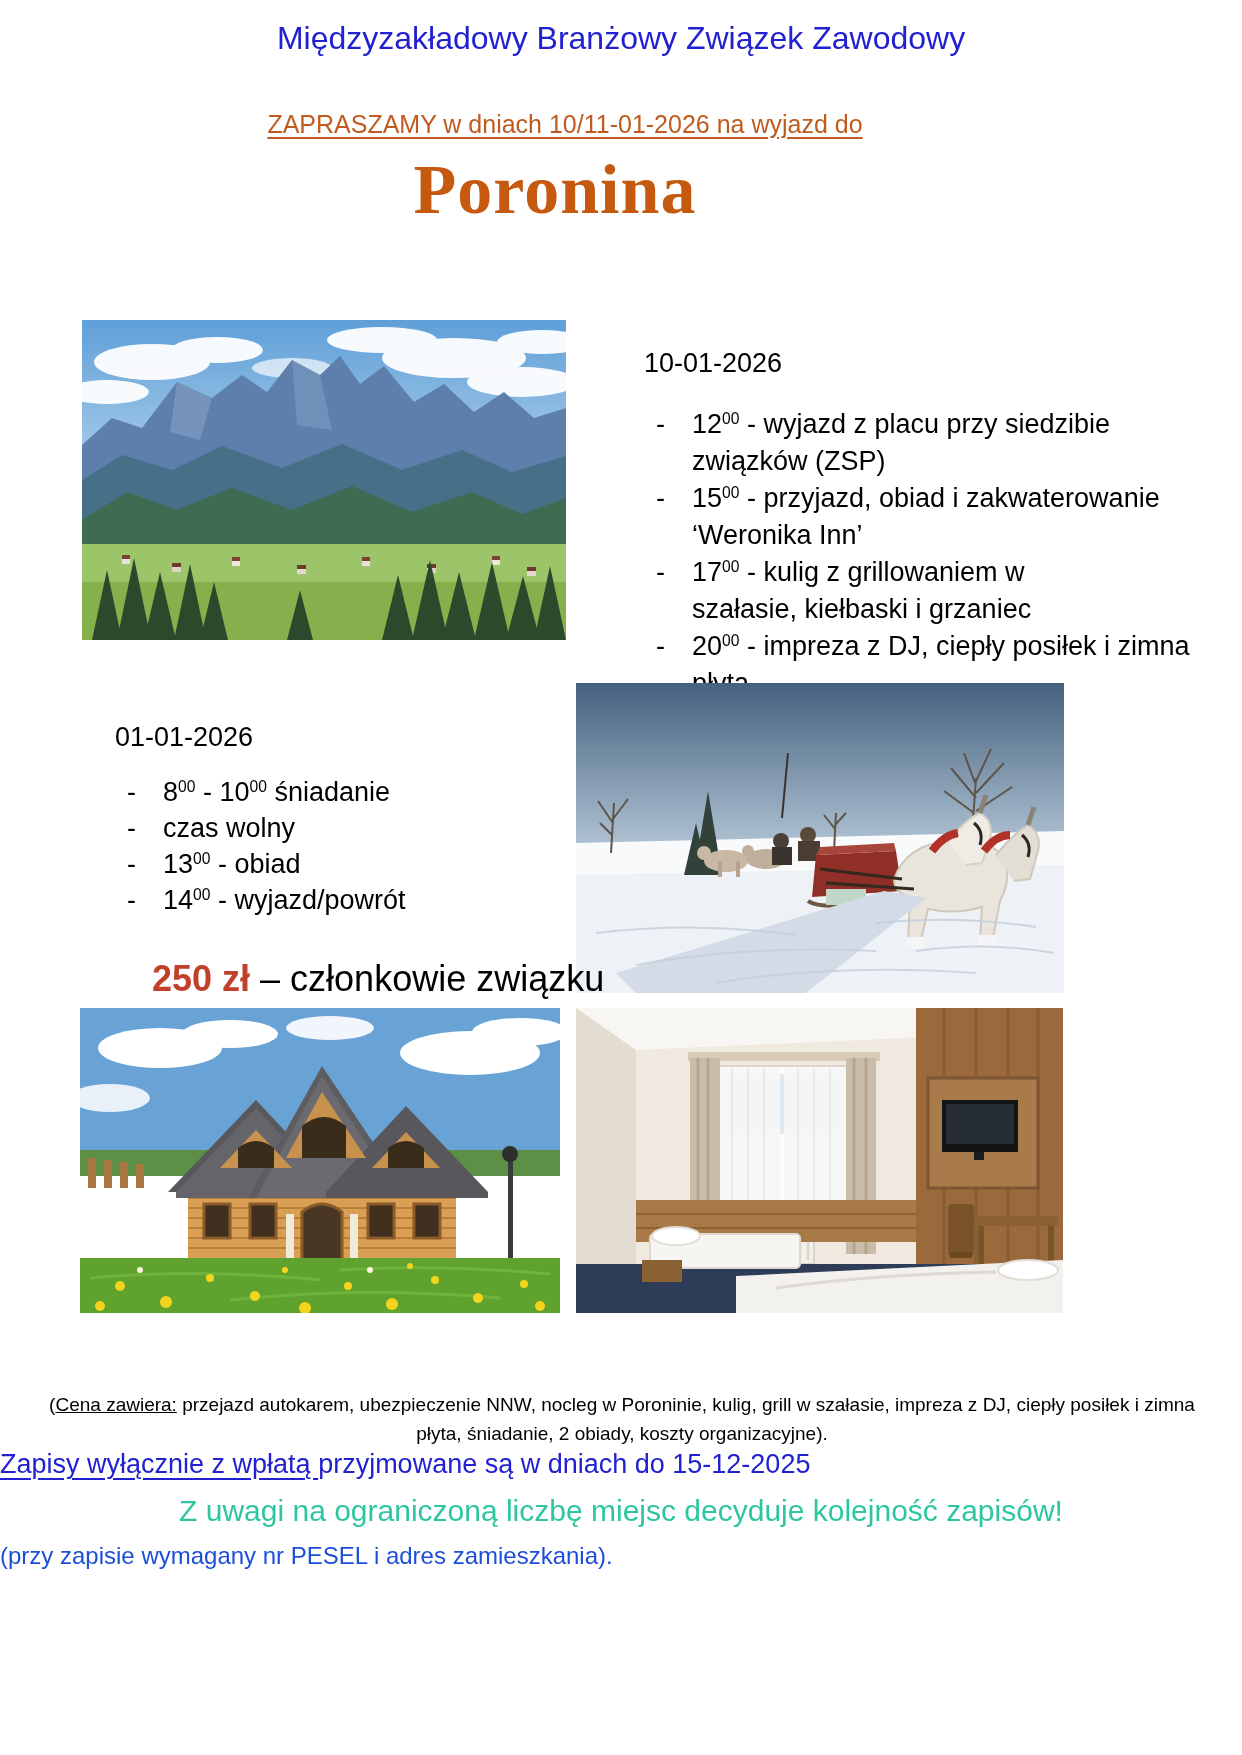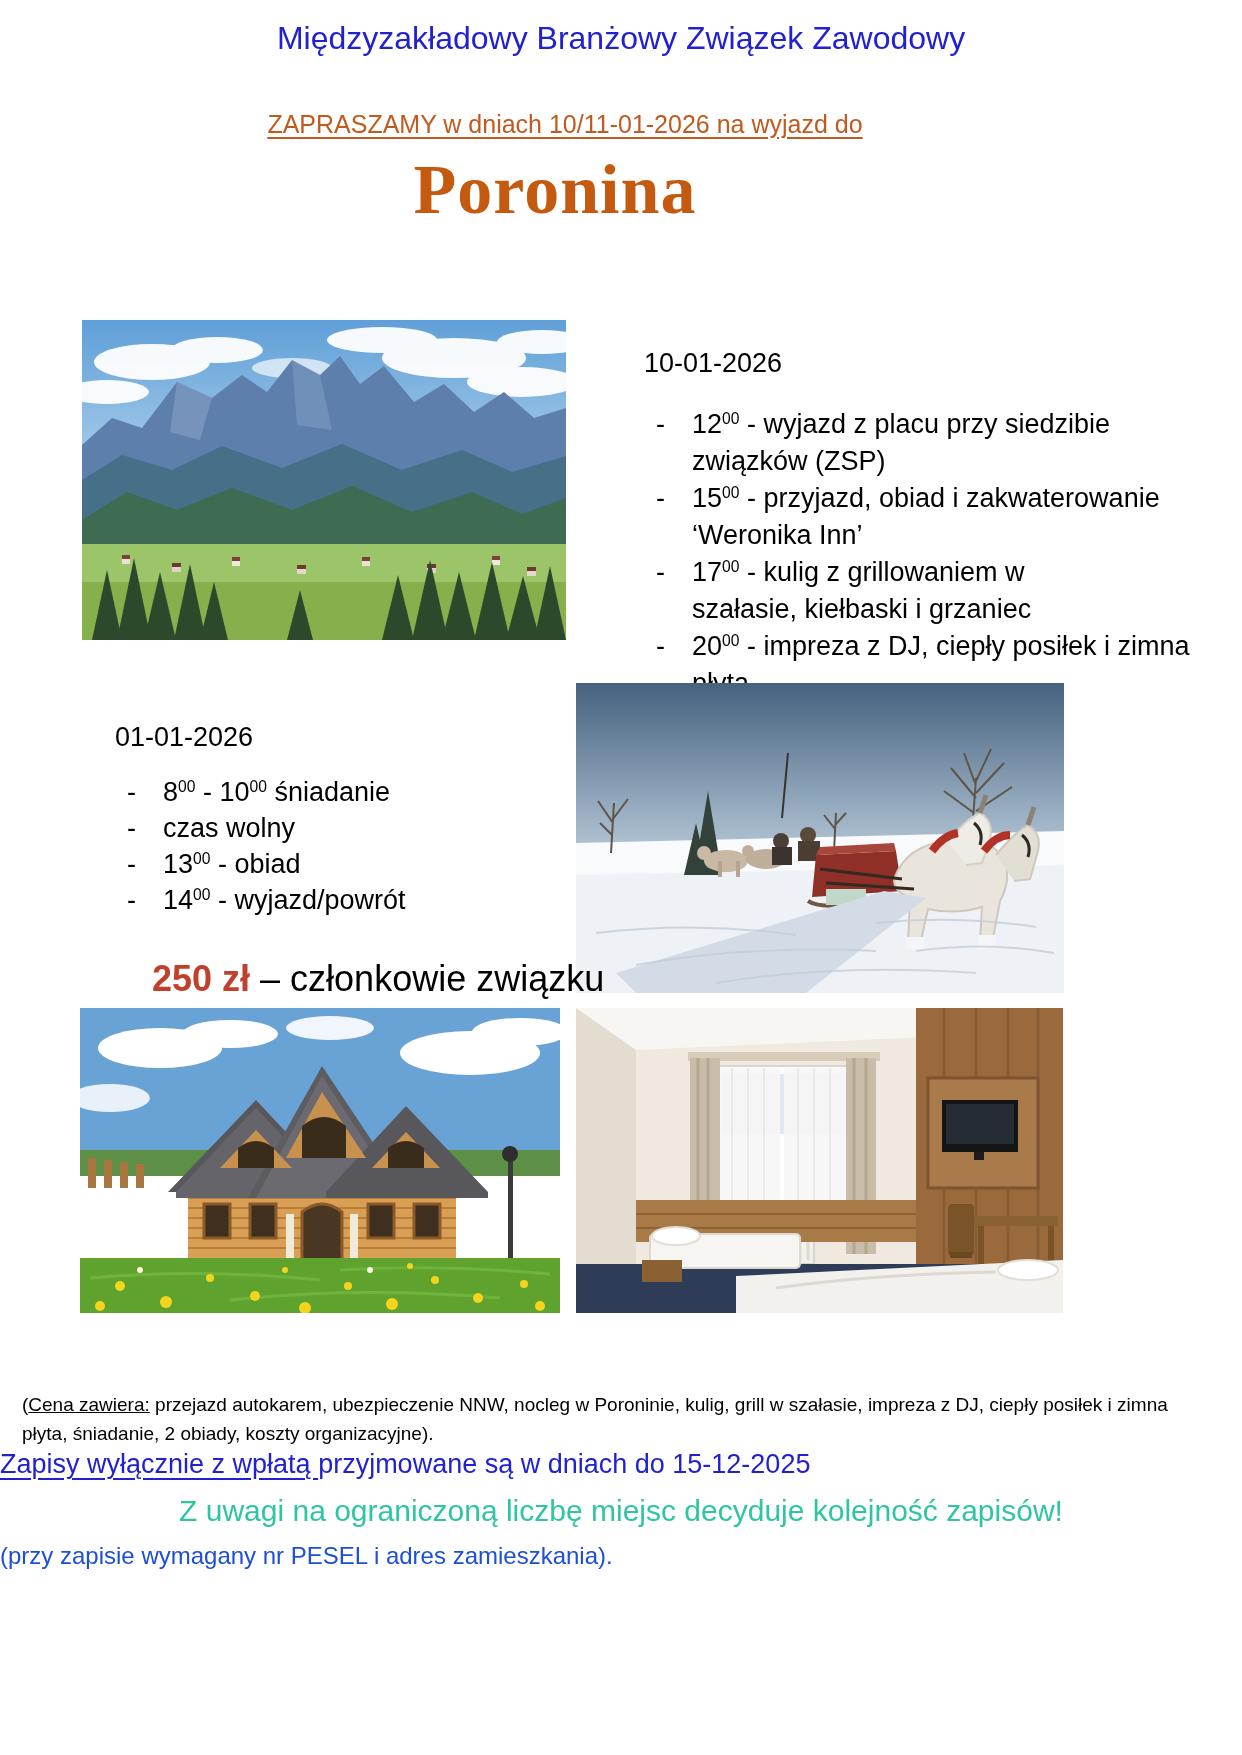--- a/index.html
+++ b/index.html
@@ -37,21 +37,21 @@
   .day2 .row{line-height:36px;}
   .list{padding-left:12px;}
   .row{display:flex;}
   .row .dash{width:36px;flex:0 0 36px;}
   .row .content{flex:1;}
 
   .price{position:absolute;left:152px;top:958px;font-size:36px;}
   .price .amount{color:var(--price-red);font-weight:700;}
 
   .fineprint{position:absolute;left:22px;top:1390px;width:1200px;
-             font-size:19px;line-height:29px;color:#000;}
+             font-size:19px;line-height:29px;color:#000;text-align:center;}
   .signup{position:absolute;top:1449px;left:0;width:1242px;
           color:var(--signup-blue);font-size:27px;}
   .signup .u{text-underline-offset:5px;}
   .urgency{position:absolute;top:1494px;left:0;width:1242px;text-align:center;
           color:var(--urgency-teal);font-size:30px;}
   .pesel{position:absolute;top:1542px;left:0;width:1242px;text-align:left;
           font-size:24px;color:#1d4ed8;}
 </style>
 </head>
 <body>

